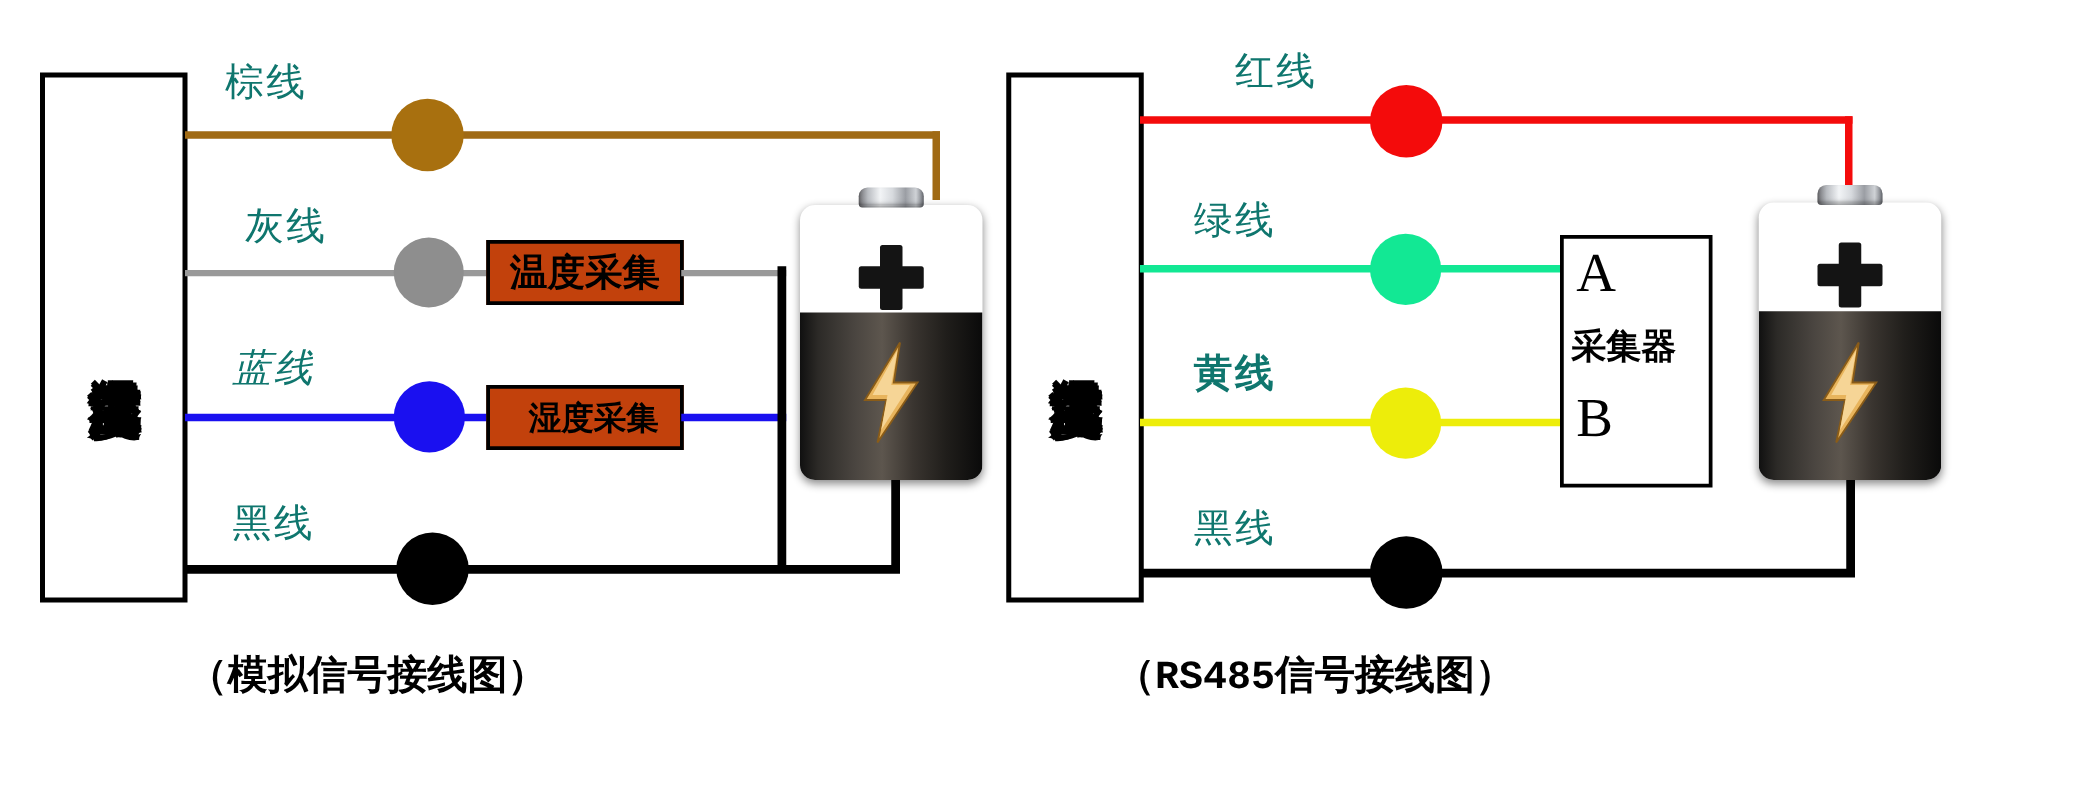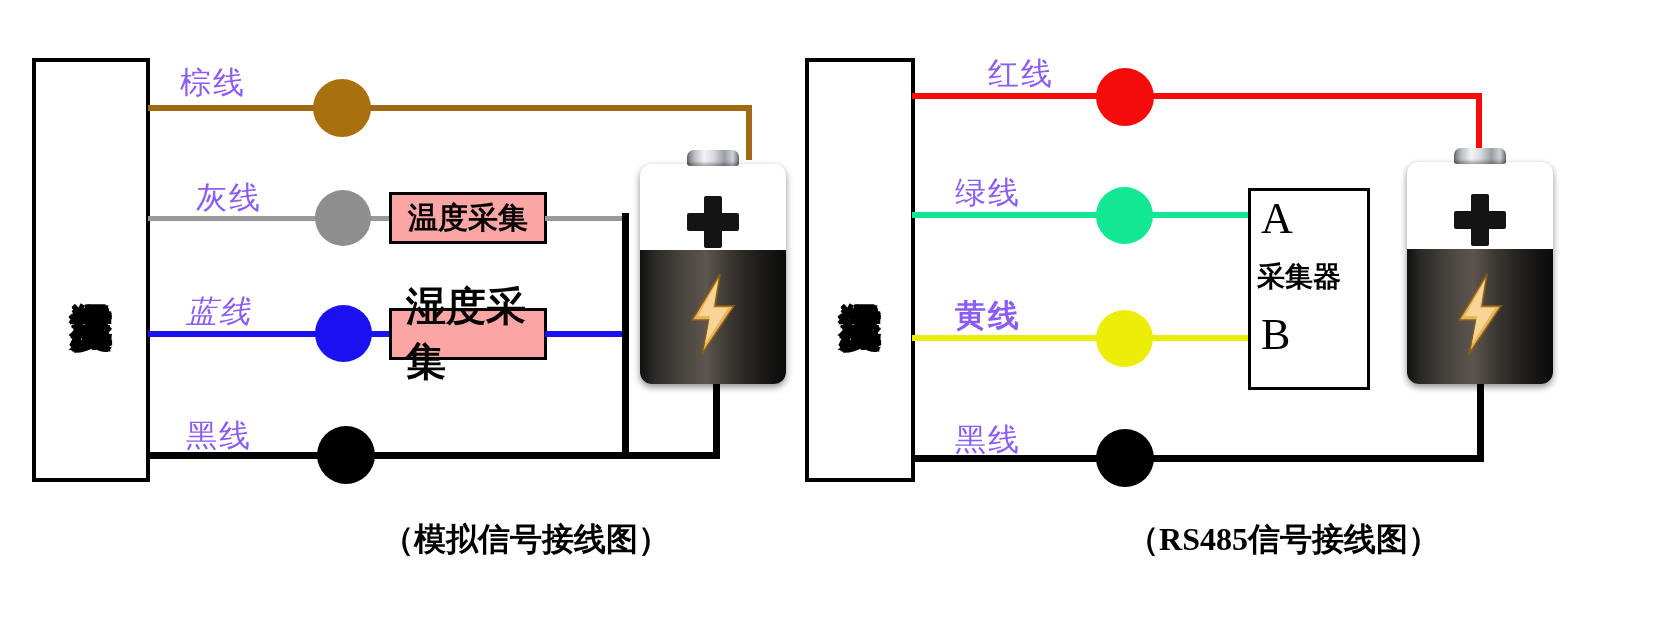--- a/index.html
+++ b/index.html
@@ -10,21 +10,21 @@
 
   
   .dev-box{position:absolute;box-sizing:border-box;border:4px solid #000;
            background:#fff;display:flex;align-items:center;justify-content:center;}
   .dev-text{writing-mode:vertical-rl;text-orientation:upright;
             font-family:"DejaVu Sans","Liberation Sans",sans-serif;
             font-weight:700;letter-spacing:1px;line-height:1.02;color:#000;
             white-space:nowrap;}
 
   
-  .acq-box{position:absolute;box-sizing:border-box;border:3px solid #000;background:#fca5a5;
+  .acq-box{position:absolute;box-sizing:border-box;border:3px solid #000;background:#c2410c;
            display:flex;align-items:center;justify-content:center;
            font-family:"DejaVu Sans","Liberation Sans",sans-serif;font-weight:700;color:#000;}
 
   
   .coll-box{position:absolute;box-sizing:border-box;border:3px solid #000;background:#fff;}
   .coll-a,.coll-b{position:absolute;left:10px;font-family:"Liberation Serif","DejaVu Serif",serif;
                   font-size:44px;color:#000;line-height:1;}
   .coll-mid{position:absolute;left:6px;font-family:"DejaVu Sans","Liberation Sans",sans-serif;
             font-size:28px;font-weight:700;color:#000;line-height:1;white-space:nowrap;}
 
@@ -32,25 +32,25 @@
   .wire-h{position:absolute;height:5px;border-radius:0;}
   .wire-v{position:absolute;width:5px;border-radius:0;}
   .wire-h.thick{height:7px;}
   .wire-v.thick{width:7px;}
 
   
   .dot{position:absolute;border-radius:50%;}
 
   
   .wlabel{position:absolute;font-family:"DejaVu Sans","Liberation Sans",sans-serif;
-          font-size:31px;color:#8b5cf6;white-space:nowrap;letter-spacing:2px;margin-top:17px;}
+          font-size:31px;color:#0f766e;white-space:nowrap;letter-spacing:2px;}
 
   
-  .caption{position:absolute;font-family:Liberation Serif, serif;
-           font-size:32px;font-weight:700;color:#000;white-space:nowrap;text-align:right;}
+  .caption{position:absolute;font-family:Liberation Mono, monospace;
+           font-size:32px;font-weight:700;color:#000;white-space:nowrap;text-align:left;}
 
   
   .battery{position:absolute;}
   .bat-cap{position:absolute;left:50%;transform:translateX(-50%);
            border-radius:7px 7px 3px 3px;
            background:linear-gradient(90deg,#6e6e72 0%,#b9bcc1 14%,#f2f4f6 33%,#d7dade 52%,
                       #9b9ea4 72%,#cfd2d6 88%,#70737a 100%);
            box-shadow:inset 0 -2px 3px rgba(0,0,0,.35);}
   .bat-body{position:absolute;left:0;top:0;width:100%;height:100%;
             border-radius:12px;overflow:hidden;
@@ -82,21 +82,21 @@
   <div class="wire-h" style="left:148px;top:216px;width:243px;background:#999999;height:5px;"></div>
   <div class="dot" style="left:315px;top:190px;width:56px;height:56px;background:#8e8e8e;"></div>
   <div class="acq-box" style="left:389px;top:192px;width:158px;height:52px;font-size:30px;">
     <span>温度采集</span>
   </div>
   <div class="wire-h" style="left:545px;top:216px;width:84px;background:#999999;height:5px;"></div>
   <div class="wlabel" style="left:196px;top:160px;">灰线</div>
 
   <div class="wire-h" style="left:148px;top:331px;width:243px;background:#1a10f0;height:6px;"></div>
   <div class="dot" style="left:315px;top:305px;width:57px;height:57px;background:#1a10f0;"></div>
-  <div class="acq-box" style="left:389px;top:308px;width:158px;height:52px;font-size:40px;padding-left:14px;">
+  <div class="acq-box" style="left:389px;top:308px;width:158px;height:52px;font-size:26px;padding-left:14px;">
     <span>湿度采集</span>
   </div>
   <div class="wire-h" style="left:545px;top:331px;width:84px;background:#1a10f0;height:6px;"></div>
   <div class="wlabel" style="left:186px;top:274px;font-style:italic;">蓝线</div>
 
   <div class="wire-v thick" style="left:622px;top:213px;height:245px;background:#000000;"></div>
 
   <div class="wire-h thick" style="left:148px;top:452px;width:572px;background:#000000;"></div>
   <div class="dot" style="left:317px;top:426px;width:58px;height:58px;background:#000000;"></div>
   <div class="wire-v thick" style="left:713px;top:378px;height:80px;background:#000000;"></div>
@@ -157,15 +157,15 @@
         <span style="position:absolute;left:0;top:17px;width:52px;height:18px;background:#141414;border-radius:2px;display:block;"></span>
         <span style="position:absolute;left:17px;top:0;width:18px;height:52px;background:#141414;border-radius:2px;display:block;"></span>
       </div>
       <svg class="bolt" style="top:110px;width:62px;height:84px;" viewBox="0 0 62 84">
         <polygon points="38,2 10,48 27,48 20,82 52,34 33,34" fill="#e8b45c" stroke="#8a5c18" stroke-width="1.5"></polygon>
         <polygon points="36,8 16,44 28,44 23,72 46,36 31,36" fill="#f6d596"></polygon>
       </svg>
     </div>
   </div>
 
-  <div class="caption" style="left:920px;top:518px;width:520px;">（RS485信号接线图）</div>
+  <div class="caption" style="left:892px;top:518px;width:520px;">（RS485信号接线图）</div>
 
 </div>
 
 </body></html>

